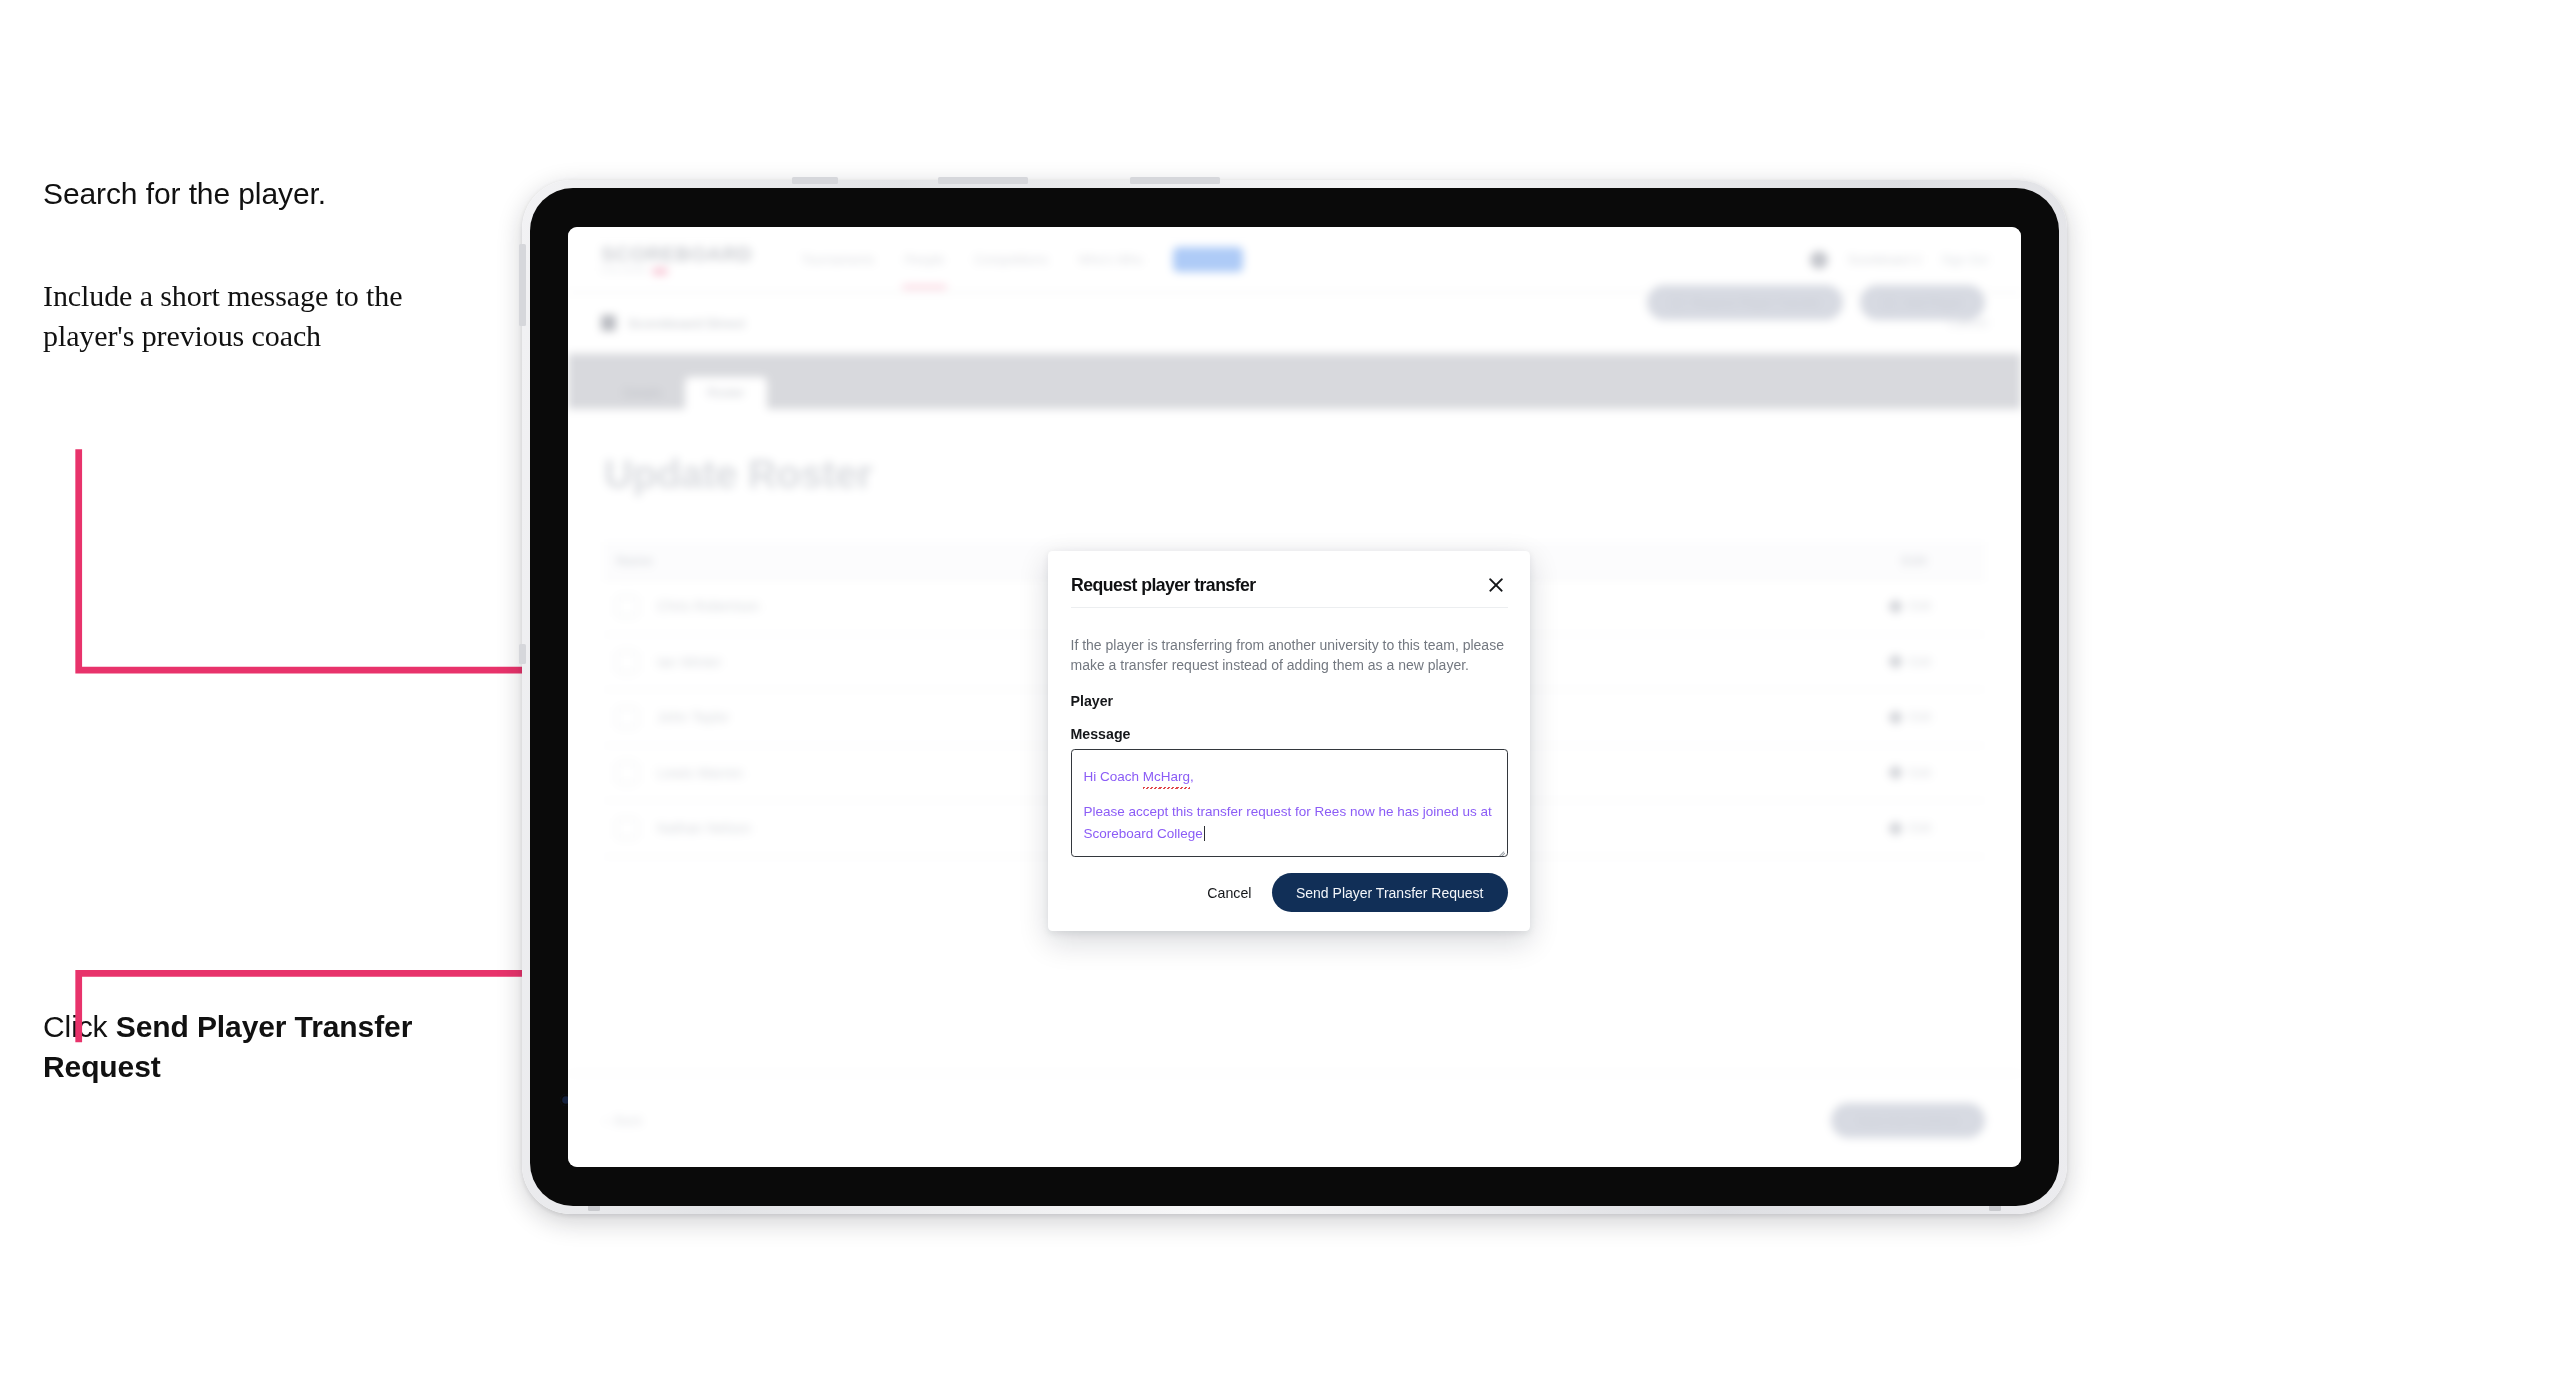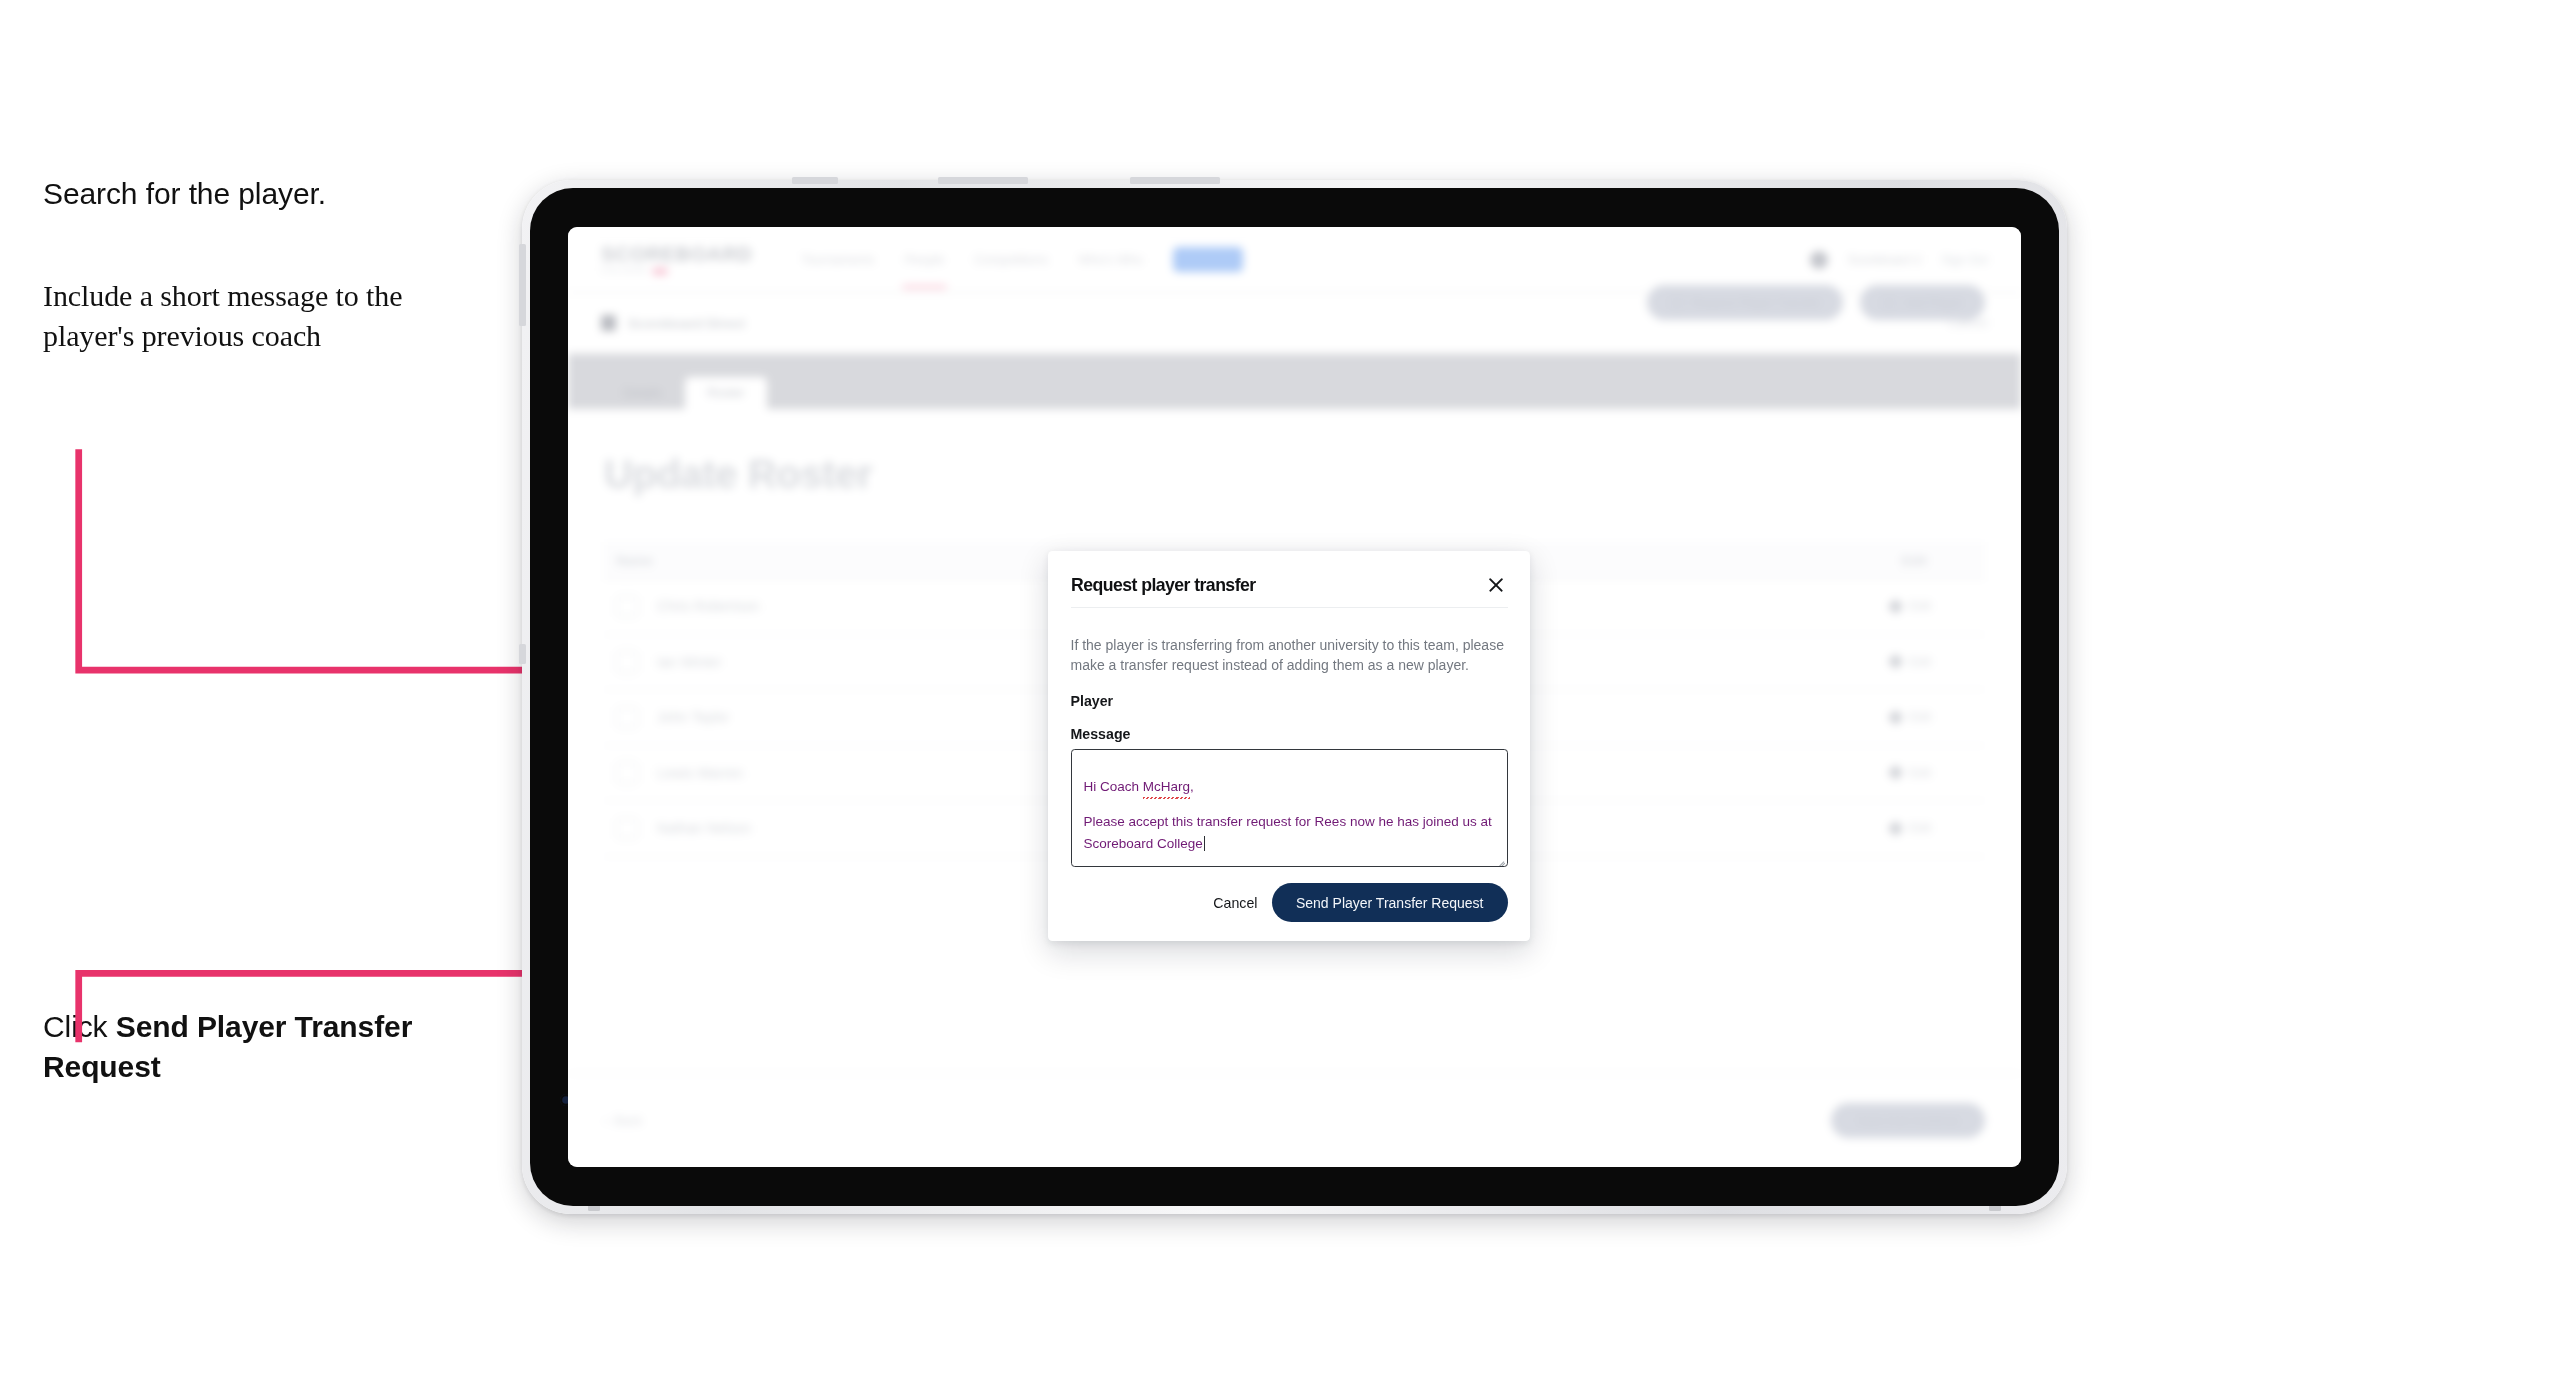--- a/index.html
+++ b/index.html
@@ -376,24 +376,24 @@
     font-family: "Liberation Sans", sans-serif;
   }
   .msg-box {
     margin-top: 7.5px;
     width: 100%;
     box-sizing: border-box;
     min-height: 82px;
     background: #ffffff;
     border: 1.2px solid #33373d;
     border-radius: 3.7px;
-    padding: 26px 12px 12px 12px;
+    padding: 16px 12px 12px 12px;
     font-size: 13.5px;
     line-height: 1.58;
-    color: #701a75;
+    color: #8b5cf6;
     position: relative;
     overflow: hidden;
   }
   .msg-line { white-space: pre-wrap; }
   .msg-spell {
     position: relative;
     display: inline-block;
   }
   .msg-spell::after {
     content: "";
@@ -426,21 +426,21 @@
     transform: rotate(-45deg);
   }
   .resize-grip i:nth-child(1) { bottom: 2.2px;  width: 8.2px; }
   .resize-grip i:nth-child(2) { bottom: 0px;  width: 4.5px;  }
 
   .modal-actions {
     margin-top: 16.5px;
     display: flex;
     align-items: center;
     justify-content: flex-end;
-    gap: 4px;
+    gap: 10px;
   }
   .btn-cancel {
     background: transparent;
     border: none;
     font-size: 14.2px;
     color: #15171a;
     font-family: "Liberation Sans", sans-serif;
     padding: 7.5px 10.5px;
     cursor: pointer;
   }

